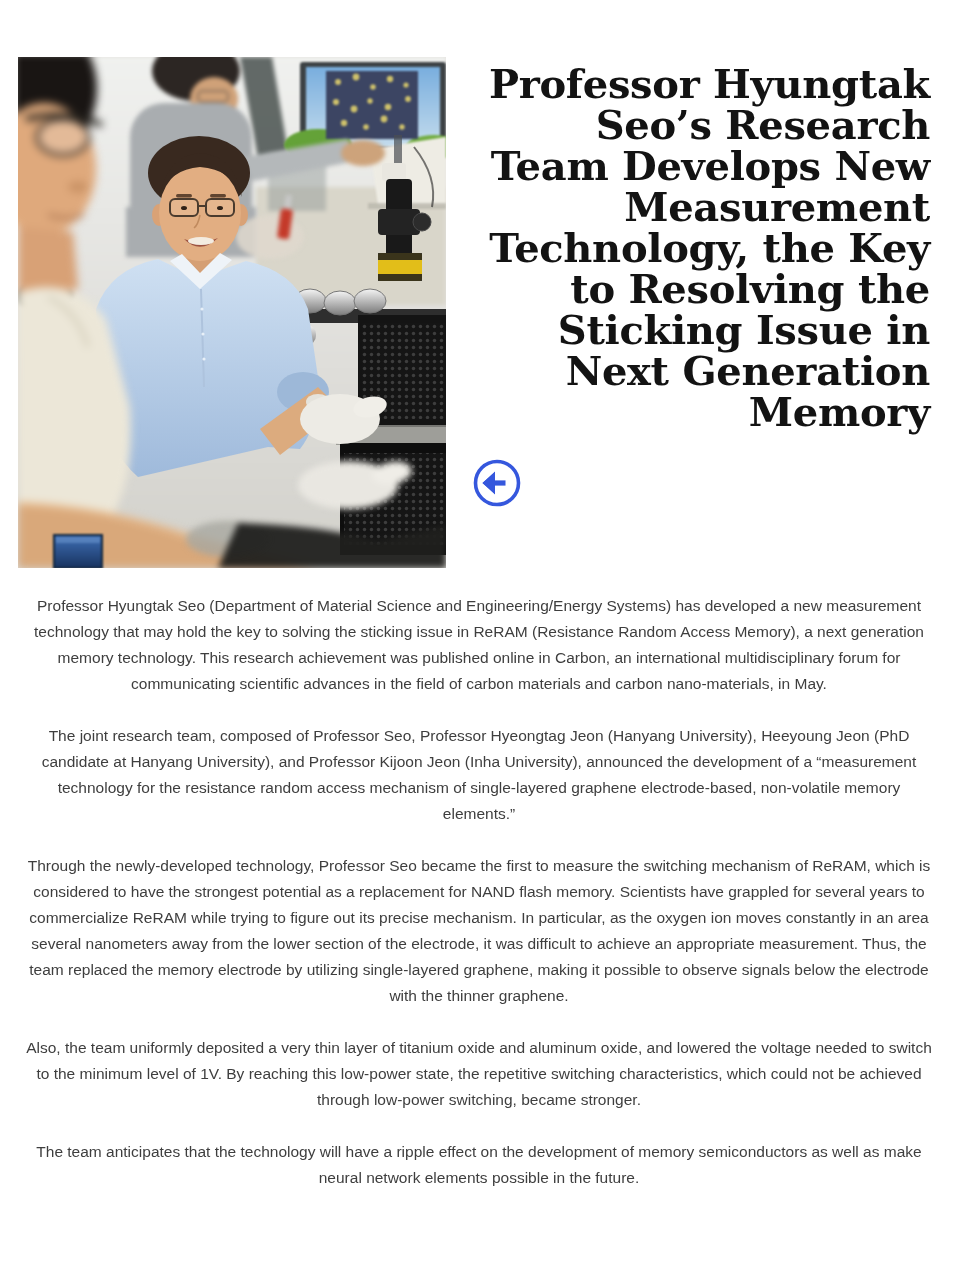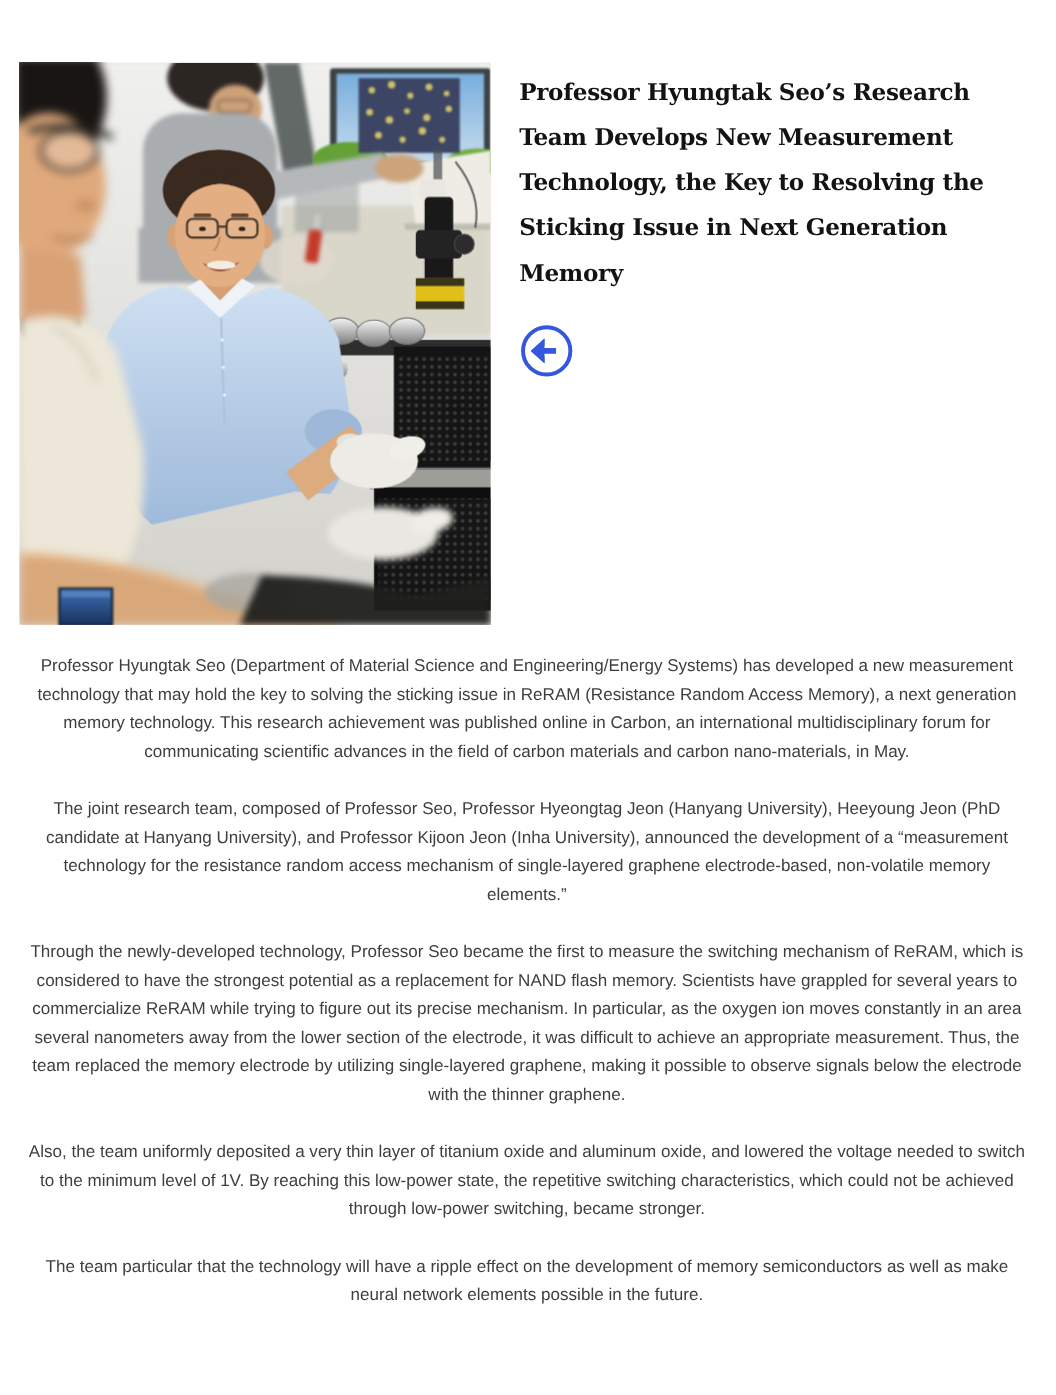--- a/index.html
+++ b/index.html
@@ -25,24 +25,25 @@
 
   .right-col {
     position: absolute;
     left: 472px; top: 57px;
     width: 458px;
   }
   h1.headline {
     margin: 6px 0 0 0;
     font-family: "DejaVu Serif", serif;
     font-weight: 700;
-    font-size: 21px;
+    font-size: 40px;
     line-height: 41px;
     letter-spacing: -0.3px;
     color: #131313;
+    text-align: right;
   }
   .back-btn {
     display: block;
     margin-top: 26px;
     width: 50px; height: 50px;
     padding: 0;
     background: none;
     border: none;
     cursor: pointer;
   }
@@ -252,16 +253,16 @@
         <polygon points="10.5,25 23,14 23,36" fill="#3557dd"></polygon>
       </svg>
     </button>
   </div>
 
   <article class="body-text">
     <p>Professor Hyungtak Seo (Department of Material Science and Engineering/Energy Systems) has developed a new measurement technology that may hold the key to solving the sticking issue in ReRAM (Resistance Random Access Memory), a next generation memory technology. This research achievement was published online in Carbon, an international multidisciplinary forum for communicating scientific advances in the field of carbon materials and carbon nano-materials, in May.</p>
     <p>The joint research team, composed of Professor Seo, Professor Hyeongtag Jeon (Hanyang University), Heeyoung Jeon (PhD candidate at Hanyang University), and Professor Kijoon Jeon (Inha University), announced the development of a “measurement technology for the resistance random access mechanism of single-layered graphene electrode-based, non-volatile memory elements.”</p>
     <p>Through the newly-developed technology, Professor Seo became the first to measure the switching mechanism of ReRAM, which is considered to have the strongest potential as a replacement for NAND flash memory. Scientists have grappled for several years to commercialize ReRAM while trying to figure out its precise mechanism. In particular, as the oxygen ion moves constantly in an area several nanometers away from the lower section of the electrode, it was difficult to achieve an appropriate measurement. Thus, the team replaced the memory electrode by utilizing single-layered graphene, making it possible to observe signals below the electrode with the thinner graphene.</p>
     <p>Also, the team uniformly deposited a very thin layer of titanium oxide and aluminum oxide, and lowered the voltage needed to switch to the minimum level of 1V. By reaching this low-power state, the repetitive switching characteristics, which could not be achieved through low-power switching, became stronger.</p>
-    <p>The team particular that the technology will have a ripple effect on the development of memory semiconductors as well as make neural network elements possible in the future.</p>
+    <p>The team anticipates that the technology will have a ripple effect on the development of memory semiconductors as well as make neural network elements possible in the future.</p>
   </article>
 
 </div>
 
 </body></html>

